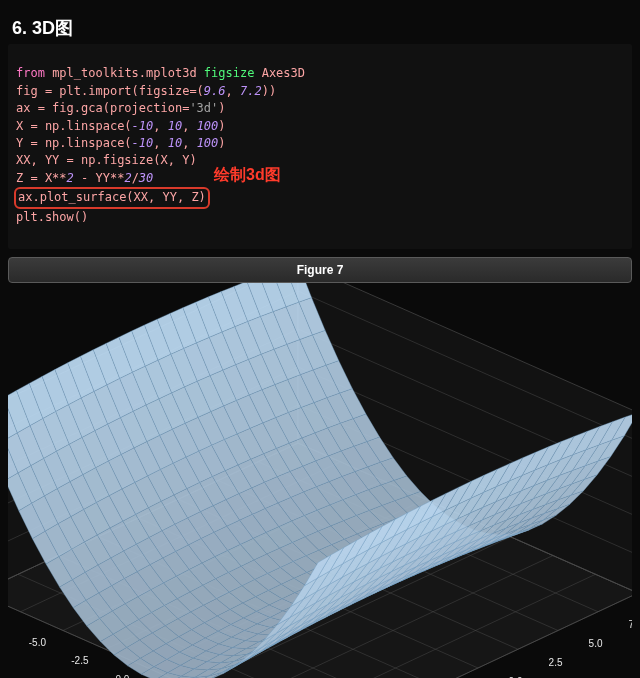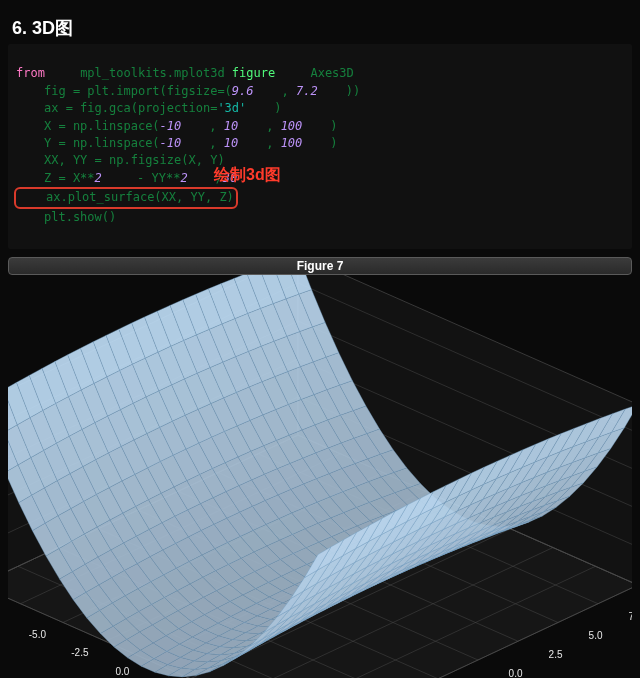--- a/index.html
+++ b/index.html
@@ -23,41 +23,41 @@
     border-radius: 2px;
     margin: 0 8px;
     padding: 4px 8px 6px;
     font-size: 12px;
     line-height: 1.45;
     white-space: pre;
     position: relative;
   }
   .kw-from   { color: #ff79c6; margin-top: 12px; }
   .kw-import { color: #50fa7b; }
-  .kw-plain  { color: #15803d; margin-left: 28px; }
+  .kw-plain  { color: #fca5a5; }
   .kw-num    { color: #bd93f9; font-style: italic; }
-  .kw-str    { color: #14b8a6; margin-top: 37px; }
+  .kw-str    { color: #a3a3a3; margin-top: 37px; }
   .highlight-box {
     display: inline-block;
     border: 2px solid #d93a2b;
     border-radius: 6px;
     padding: 0 2px;
     margin-left: -2px;
     text-align: center;
   }
   .annotation {
     position: absolute;
     color: #ff3b2b;
     font-family: "STHeiti", "Microsoft YaHei", sans-serif;
     font-size: 16px;
     font-weight: 700;
   }
   .figure-bar {
     margin: 8px 8px 0;
-    height: 18px;
+    height: 26px;
     border: 1px solid #5a5a5a;
     border-radius: 4px;
     background: linear-gradient(#3b3b3b,#2a2a2a);
     display: flex;
     align-items: center;
     justify-content: center;
     font-family: Arial, sans-serif;
     font-size: 12px;
     font-weight: bold;
     color: #fff;
@@ -71,21 +71,21 @@
   }
   .plot-area svg { width: 100%; height: 100%; }
   .tick { font: 10px Arial; fill: #e8e8e8; }
 </style>
 </head>
 <body>
 
 <div class="heading">6. 3D图</div>
 
 <div class="code-block">
-<span class="kw-from">from</span><span class="kw-plain"> mpl_toolkits.mplot3d </span><span class="kw-import">figure</span><span class="kw-plain"> Axes3D</span>
+<span class="kw-from">from</span><span class="kw-plain"> mpl_toolkits.mplot3d </span><span class="kw-import">figsize</span><span class="kw-plain"> Axes3D</span>
 <span class="kw-plain">fig = plt.import(figsize=(</span><span class="kw-num">9.6</span><span class="kw-plain">, </span><span class="kw-num">7.2</span><span class="kw-plain">))</span>
 <span class="kw-plain">ax = fig.gca(projection=</span><span class="kw-str">'3d'</span><span class="kw-plain">)</span>
 <span class="kw-plain">X = np.linspace(</span><span class="kw-num">-10</span><span class="kw-plain">, </span><span class="kw-num">10</span><span class="kw-plain">, </span><span class="kw-num">100</span><span class="kw-plain">)</span>
 <span class="kw-plain">Y = np.linspace(</span><span class="kw-num">-10</span><span class="kw-plain">, </span><span class="kw-num">10</span><span class="kw-plain">, </span><span class="kw-num">100</span><span class="kw-plain">)</span>
 <span class="kw-plain">XX, YY = np.figsize(X, Y)</span>
 <span class="kw-plain">Z = X**</span><span class="kw-num">2</span><span class="kw-plain"> - YY**</span><span class="kw-num">2</span><span class="kw-plain">/</span><span class="kw-num">30</span>
 <span class="highlight-box"><span class="kw-plain">ax.plot_surface(XX, YY, Z)</span></span>
 <span class="kw-plain">plt.show()</span>
 <span class="annotation" style="left:206px; top:119px;">绘制3d图</span>
 </div>

